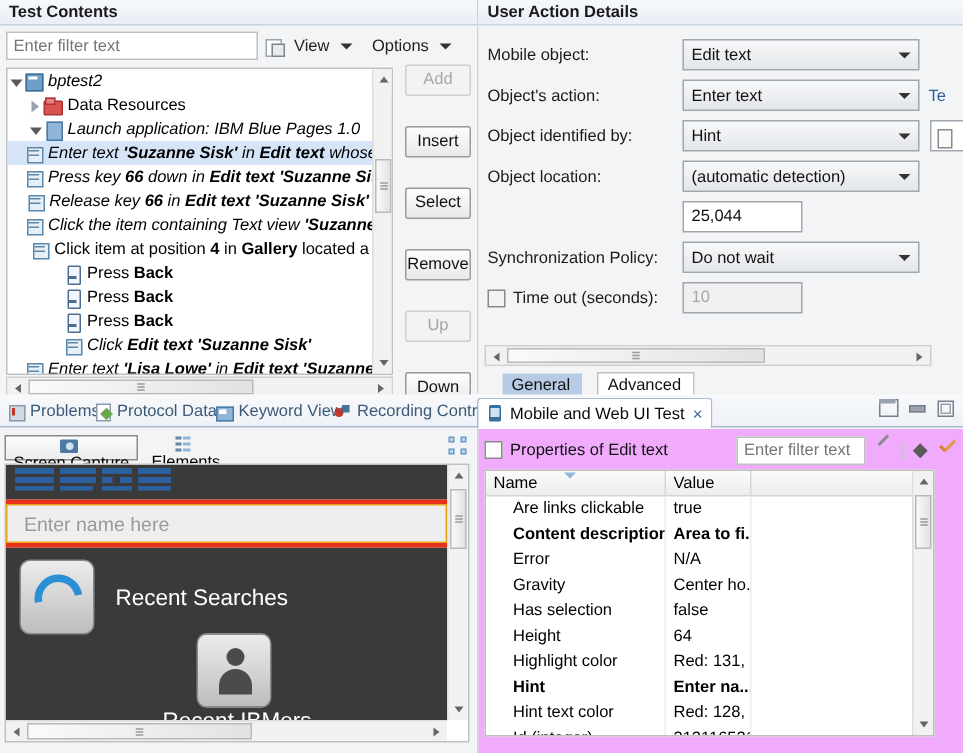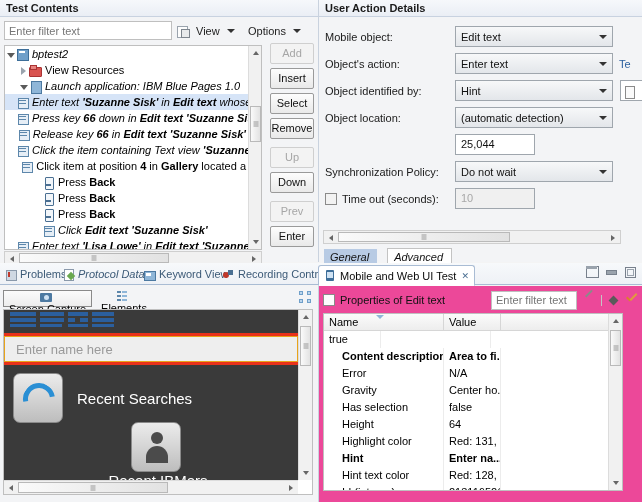--- a/index.html
+++ b/index.html
@@ -133,21 +133,21 @@
   .ico-key:after{content:"";position:absolute;left:4px;top:8px;width:5px;height:2px;background:#4a6f92;}
   .nostyle { font-style: normal; }
 
   .tree-scroll-h {
     position: absolute; left: 4px; top: 234px; width: 258px; height: 14px;
     background: #f1f1f1; border:1px solid #cfcfcf;
   }
 
   .btn-col { position: absolute; left: 270px; top: 26px; width: 44px; }
   .ebtn {
-    width: 44px; height: 21px; margin-bottom: 4px;
+    width: 44px; height: 21px; margin-bottom: 20px;
     background: linear-gradient(to bottom,#fdfdfd,#e9e9e9);
     border: 1px solid #9a9a9a; border-radius: 2px;
     font-size: 11px; text-align: center; line-height: 19px; color: #111;
     font-family: "Liberation Sans", sans-serif;
   }
   .ebtn.disabled { color: #a6a6a6; border-color: #cfcfcf; background:#f3f3f3; }
 
   
   #user-action {
     position: absolute; left: 319px; top: 0; width: 323px; height: 262px;
@@ -184,21 +184,21 @@
   .clip-field:before{
     content:""; position:absolute; left:4px; top:5px; width:8px;height:11px;
     border:1px solid #8a8a8a; background:#fafafa;
   }
 
   .ua-hscroll {
     position:absolute; left:4px; top:213px; width:298px; height:14px;
     background:#f1f1f1; border:1px solid #cfcfcf;
   }
   .tabs-row {
-    position:absolute; left:5px; top:230px; height:18px; display:flex; align-items:flex-end;font-style:italic;
+    position:absolute; left:16px; top:230px; height:18px; display:flex; align-items:flex-end;
   }
   .tab {
     font-size:11px; padding: 2px 8px 2px 6px; color:#111; position:relative;
   }
   .tab.active { background:#b8cbe4; }
   .tab-sep {
     width:10px; position:relative;
   }
   .tab-sep:after{
     content:""; position:absolute; left:0; top:1px; width:10px; height:15px;
@@ -300,21 +300,21 @@
   .person-ico {
     position:absolute; left:14px; top:9px; width:22px; height:32px;
   }
   .person-ico:before{content:"";position:absolute;left:5px;top:0;width:12px;height:12px;border-radius:50%;background:#4b4b4b;}
   .person-ico:after{content:"";position:absolute;left:0;top:14px;width:22px;height:17px;border-radius:11px 11px 0 0;background:#4b4b4b;}
   .sc-vscroll { position:absolute; right:0; top:0; width:14px; bottom:14px; background:#f1f1f1; border-left:1px solid #dcdcdc;}
   .sc-hscroll { position:absolute; left:0; right:14px; bottom:0; height:14px; background:#f1f1f1; border-top:1px solid #dcdcdc;}
 
   
   #properties {
-    position:absolute; left:319px; top:286px; width:323px; height:216px; background:#ec4899;
+    position:absolute; left:319px; top:286px; width:323px; height:216px; background:#f0abfc;
   }
   .prop-head { position:absolute; left:4px; top:4px; right:4px; height:20px; display:flex; align-items:center;}
   .prop-cb { width:12px;height:12px;border:1px solid #8a8a8a;background:#fdfdfd;margin-right:5px;flex:0 0 12px;}
   .prop-title { font-size:11px; color:#111; }
   .prop-filter {
     margin-left:auto; width:86px; height:19px; border:1px solid #bfbfbf; background:#fff;
     font-size:11px; color:#9a9a9a; padding:0 4px; line-height:17px;
   }
   .prop-tools { display:flex; align-items:center; margin-left:6px; gap:5px;}
   .tool-ico { width:13px; height:13px; position:relative;}
@@ -374,21 +374,21 @@
             <div class="trow">
               <span style="display:inline-block;width:0px"></span>
               <span class="twisty open"></span>
               <span class="ico ico-test"></span>
               <span class="">bptest2</span>
             </div>
             <div class="trow">
               <span style="display:inline-block;width:13px"></span>
               <span class="twisty closed"></span>
               <span class="ico ico-folder"></span>
-              <span class="nostyle">View Resources</span>
+              <span class="nostyle">Data Resources</span>
             </div>
             <div class="trow">
               <span style="display:inline-block;width:13px"></span>
               <span class="twisty open"></span>
               <span class="ico ico-launch"></span>
               <span class="">Launch application: IBM Blue Pages  1.0</span>
             </div>
             <div class="trow sel">
               <span style="display:inline-block;width:26px"></span>
               <span class="twisty"></span>
@@ -564,21 +564,21 @@
         <span class="tab inactive">Advanced</span>
       </div>
     </div>
   </div>
 
   <div id="view-tabs">
     <div class="vtab" style="left:4px;">
       <span class="vico ico-problems"></span>
       <span>Problems</span>
     </div>
-    <div class="vtab" style="left:62px;font-style:italic;">
+    <div class="vtab" style="left:62px;">
       <span class="vico ico-protocol"></span>
       <span>Protocol Data</span>
     </div>
     <div class="vtab" style="left:143px;">
       <span class="vico ico-keyword"></span>
       <span>Keyword View</span>
     </div>
     <div class="vtab" style="left:222px;">
       <span class="vico ico-record"></span>
       <span>Recording Control</span>
@@ -693,20 +693,21 @@
     </div>
 
     <div class="prop-table">
       <div class="pt-head">
         <span class="c n">Name<span class="sort-ico"></span></span>
         <span class="c v">Value</span>
         <span class="c x"></span>
       </div>
       <div id="prop-rows">
           <div class="pt-row">
+            <span class="cn">Are links clickable</span>
             <span class="cv">true</span>
             <span class="cx"></span>
           </div>
           <div class="pt-row bold">
             <span class="cn">Content description</span>
             <span class="cv">Area to fi...</span>
             <span class="cx"></span>
           </div>
           <div class="pt-row">
             <span class="cn">Error</span>

